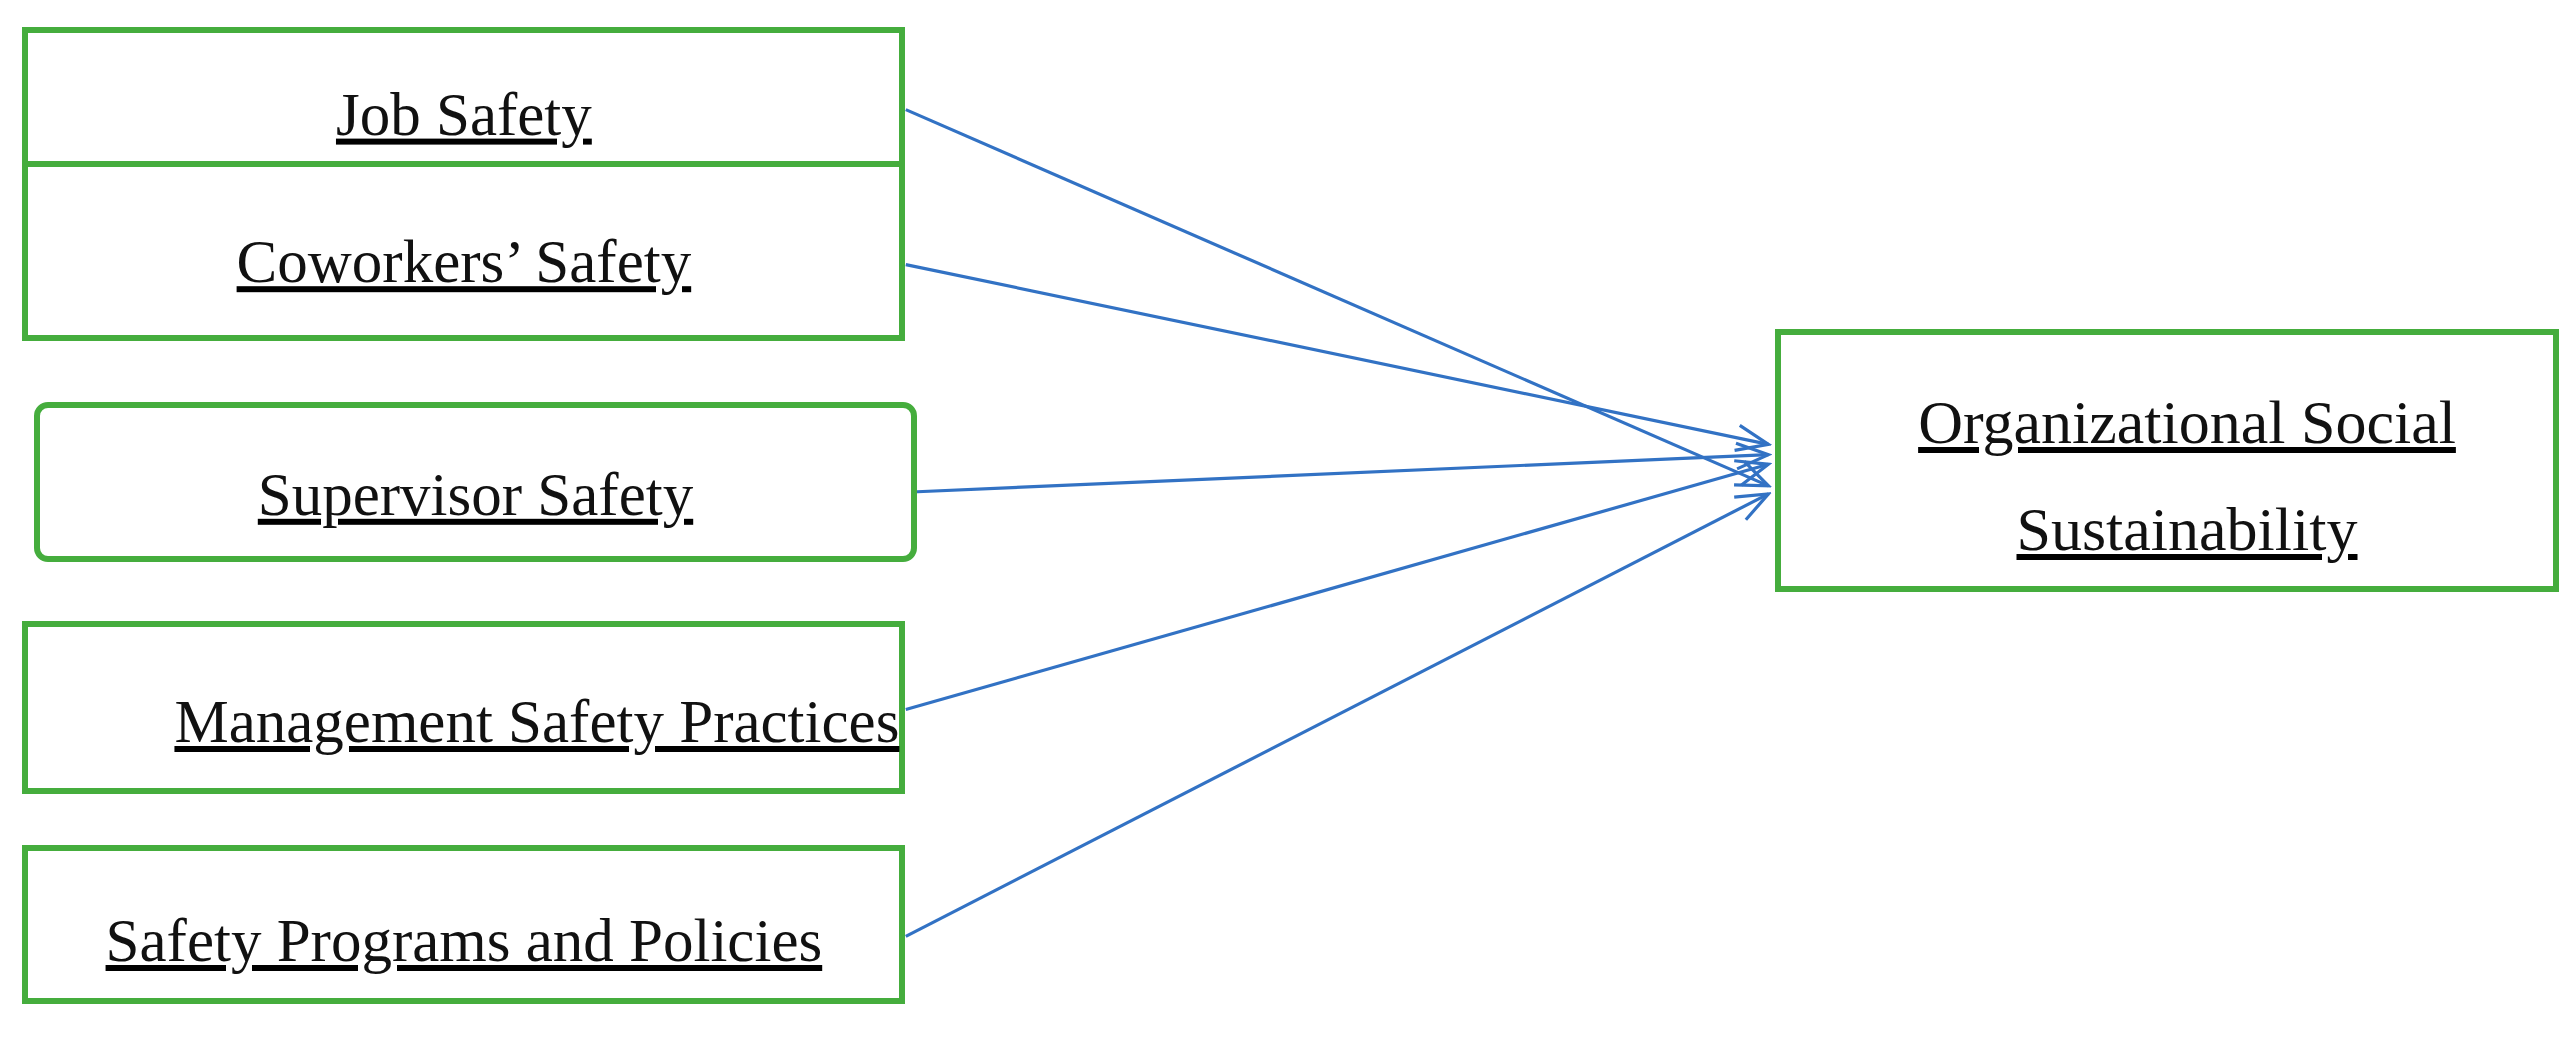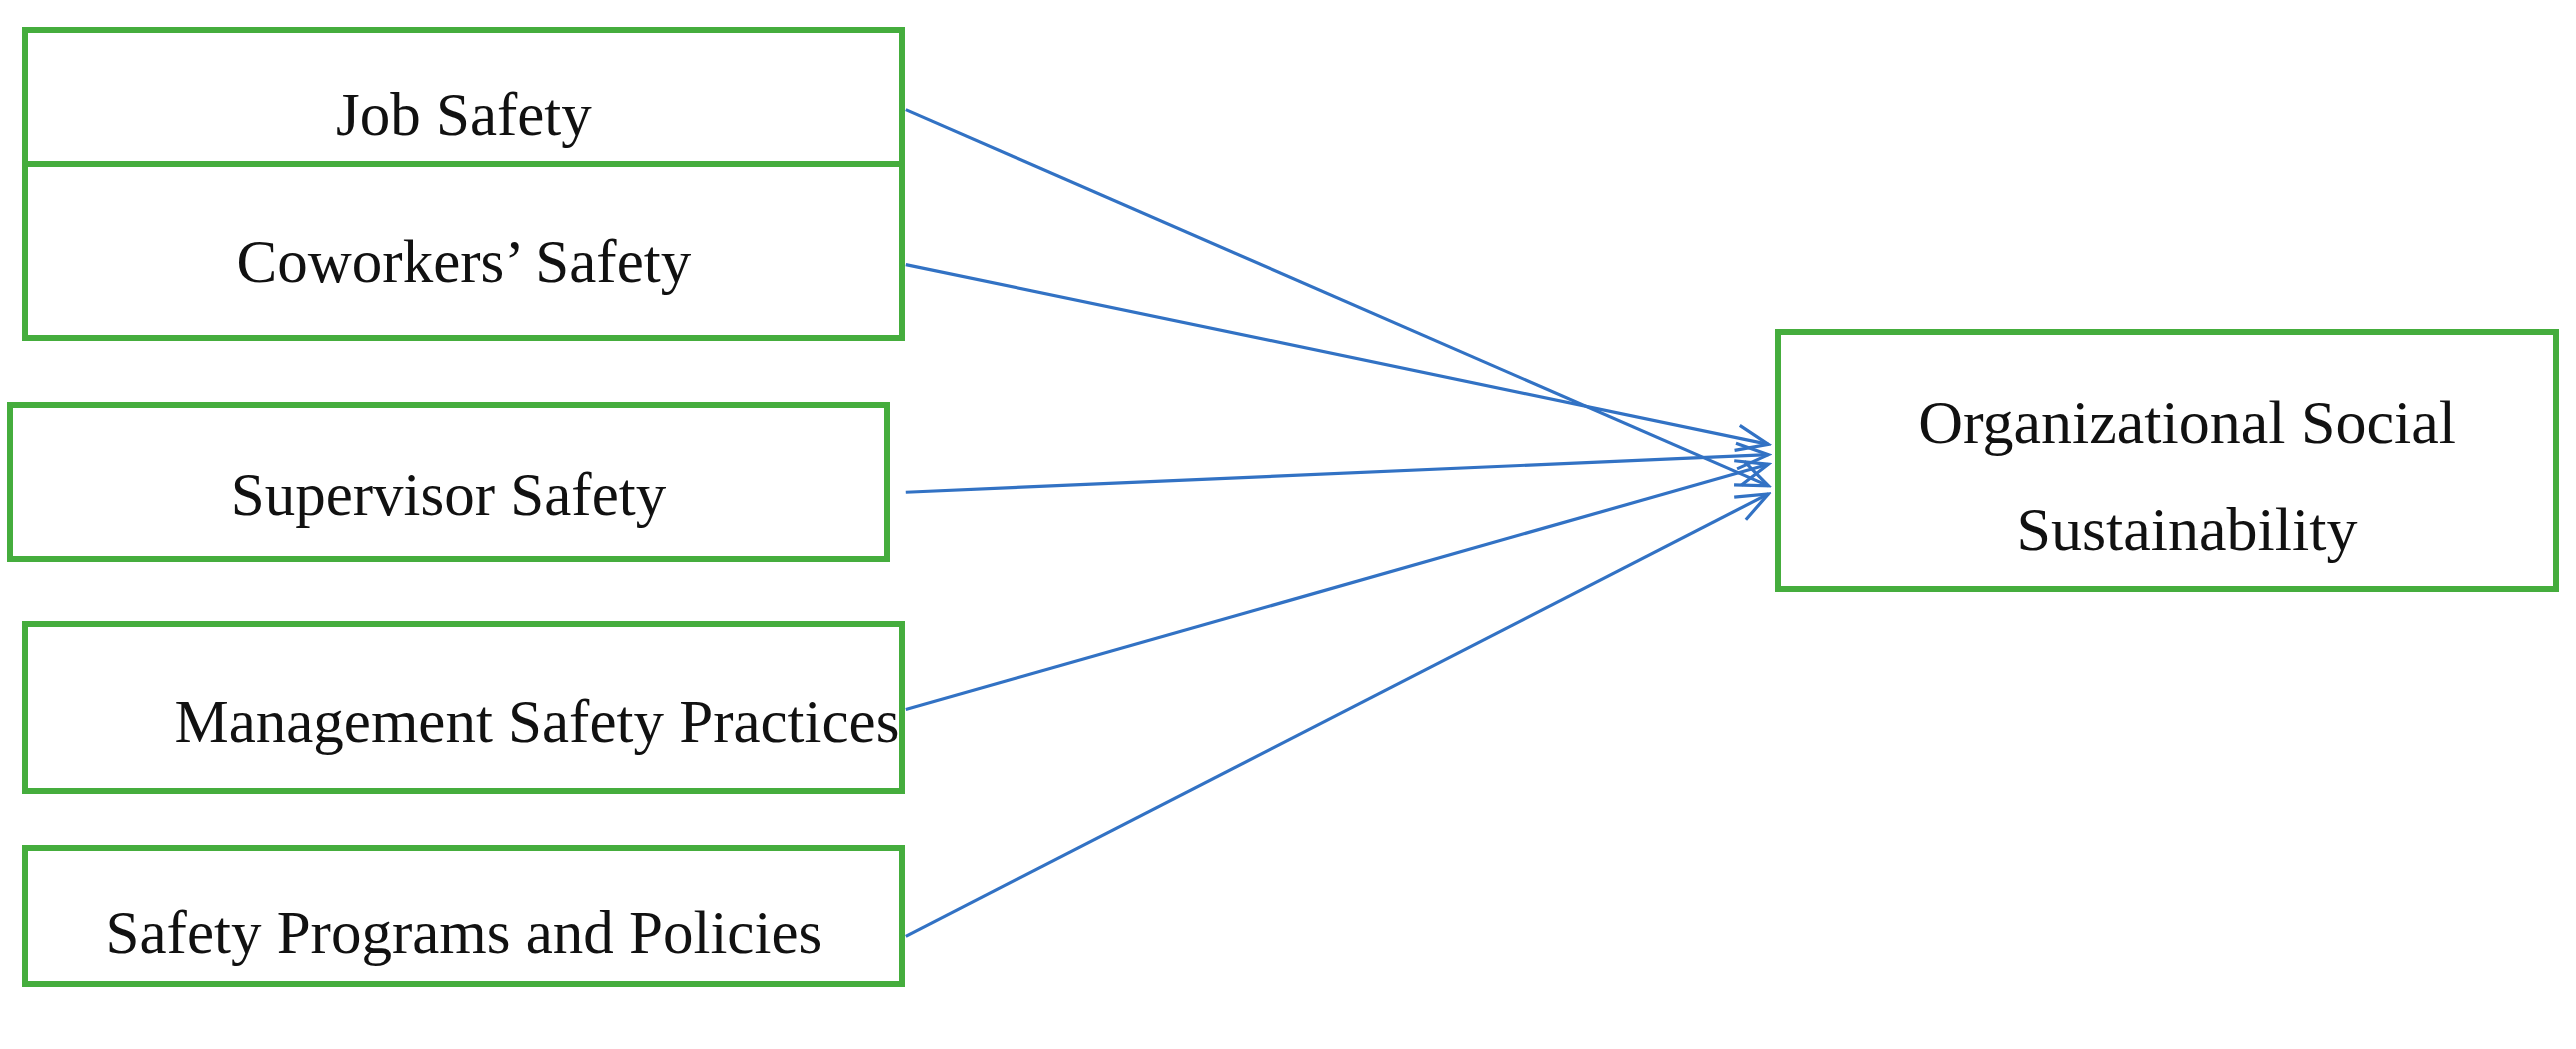--- a/index.html
+++ b/index.html
@@ -25,20 +25,21 @@
   }
   .node-box {
     position: absolute;
     box-sizing: border-box;
     border: 6.4px solid var(--box-border, #45ad3d);
     background: #ffffff;
     display: flex;
     align-items: center;
     justify-content: center;
     z-index: 2;
+    text-decoration: underline;
   }
   .node-label {
     color: var(--text-color, #111111);
     font-size: 61px;
     line-height: 1.25;
     text-align: center;
     letter-spacing: 0px;
     white-space: nowrap;
   }
   .node-box.right-node {
@@ -71,27 +72,27 @@
       </g>
   </svg>
 
   <div id="nodes-group">
       <div class="node-box" style="left: 22.4px; top: 27px; width: 883px; height: 141px;">
         <div class="node-label" style="transform: translateY(17.6px);">Job Safety</div>
       </div>
       <div class="node-box" style="left: 22.4px; top: 161px; width: 883px; height: 180px;">
         <div class="node-label" style="transform: translateY(11.2px);">Coworkers’ Safety</div>
       </div>
-      <div class="node-box" style="left: 7px; top: 402px; width: 883px; height: 160px;">
+      <div class="node-box" style="left: 34px; top: 402px; width: 883px; height: 160px; border-radius: 14px;">
         <div class="node-label" style="transform: translateY(12.8px);">Supervisor Safety</div>
       </div>
       <div class="node-box" style="left: 22.4px; top: 621px; width: 883px; height: 173px; justify-content: flex-end;">
         <div class="node-label" style="transform: translateY(15px);">Management Safety Practices</div>
       </div>
-      <div class="node-box" style="left: 22.4px; top: 845px; width: 883px; height: 142px;">
+      <div class="node-box" style="left: 22.4px; top: 845px; width: 883px; height: 159px;">
         <div class="node-label" style="transform: translateY(17px);">Safety Programs and Policies</div>
       </div>
       <div class="node-box right-node" style="left: 1775px; top: 329px; width: 784px; height: 263px;">
         <div class="node-label" style="transform: translateY(15px); margin-left: 40px;">Organizational Social Sustainability</div>
       </div>
     </div>
 
 </div>
 
 

